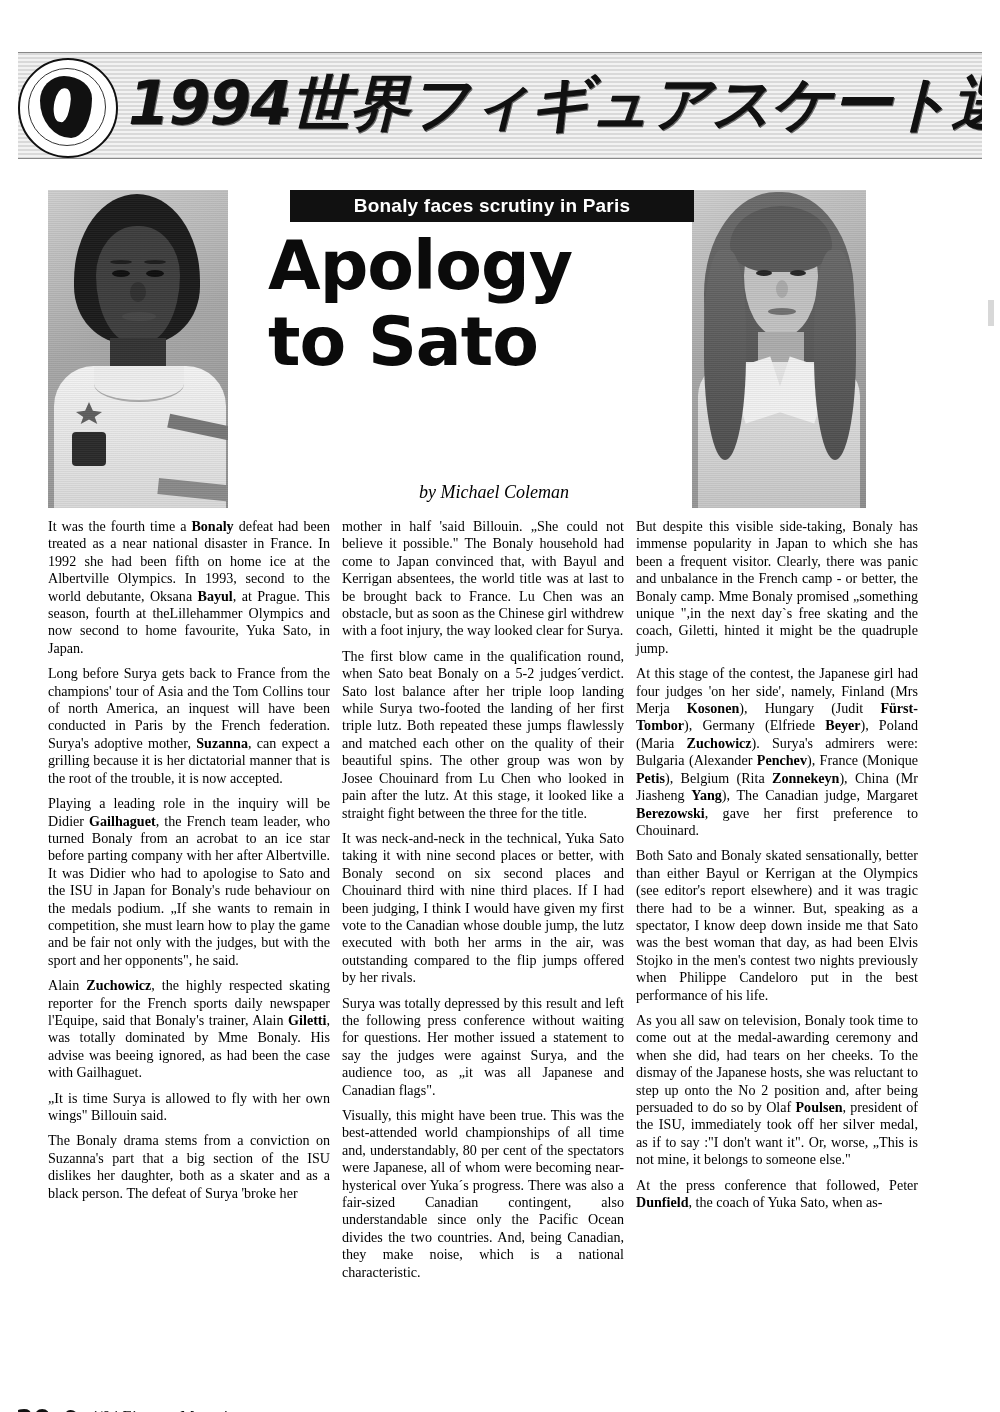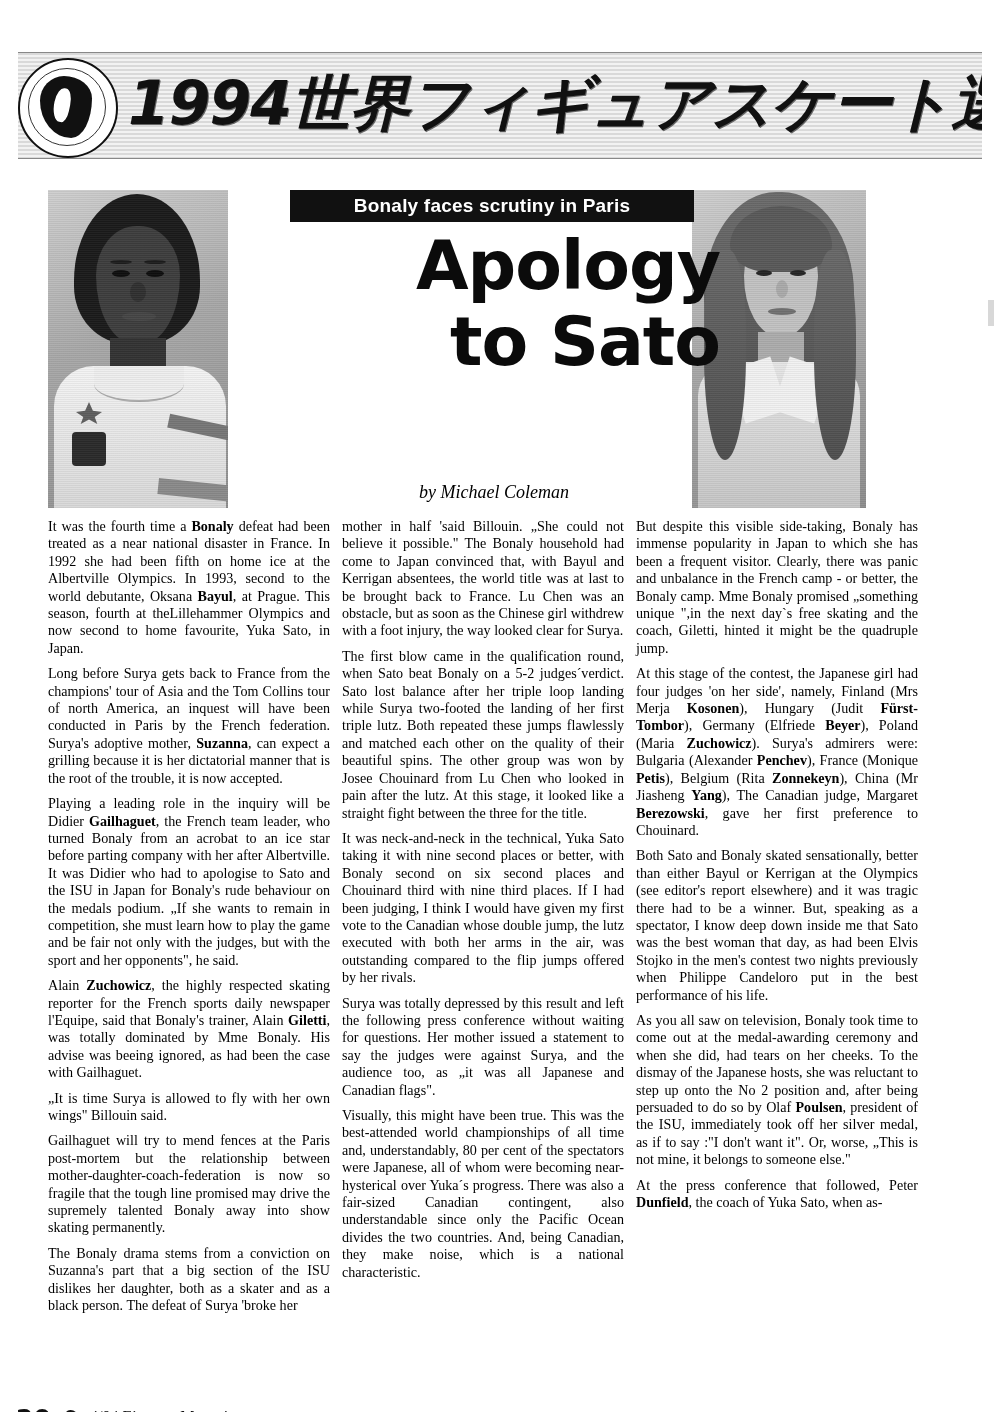--- a/index.html
+++ b/index.html
@@ -125,21 +125,21 @@
     font-weight:bold; font-size:19px;
     text-align:center; line-height:32px;
     letter-spacing:0.2px;
   }
   .headline {
     position:absolute; left:268px; top:228px; width:452px;
     font-family:"DejaVu Sans", sans-serif;
     font-weight:bold;
     font-size:68px;
     line-height:76px;
-    text-align:right;
+    text-align:left;
     color:#0b0b0b;
     letter-spacing:-1px;
   }
   .byline {
     position:absolute; left:268px; top:482px; width:452px;
     text-align:center;
     font-style:italic;
     font-size:18px;
     font-family:"Liberation Serif", serif;
   }
@@ -244,21 +244,20 @@
 
 <div class="byline">by Michael Coleman</div>
 
 <div class="cols">
   <div class="col">
       <p>It was the fourth time a <b>Bonaly</b> defeat had been treated as a near national disaster in France. In 1992 she had been fifth on home ice at the Albertville Olympics. In 1993, second to the world debutante, Oksana <b>Bayul</b>, at Prague. This season, fourth at theLillehammer Olympics and now second to home favourite, Yuka Sato, in Japan.</p>
       <p>Long before Surya gets back to France from the champions' tour of Asia and the Tom Collins tour of north America, an inquest will have been conducted in Paris by the French federation. Surya's adoptive mother, <b>Suzanna</b>, can expect a grilling because it is her dictatorial manner that is the root of the trouble, it is now accepted.</p>
       <p>Playing a leading role in the inquiry will be Didier <b>Gailhaguet</b>, the French team leader, who turned Bonaly from an acrobat to an ice star before parting company with her after Albertville. It was Didier who had to apologise to Sato and the ISU in Japan for Bonaly's rude behaviour on the medals podium. „If she wants to remain in competition, she must learn how to play the game and be fair not only with the judges, but with the sport and her opponents", he said.</p>
       <p>Alain <b>Zuchowicz</b>, the highly respected skating reporter for the French sports daily newspaper l'Equipe, said that Bonaly's trainer, Alain <b>Giletti</b>, was totally dominated by Mme Bonaly. His advise was beeing ignored, as had been the case with Gailhaguet.</p>
       <p>„It is time Surya is allowed to fly with her own wings" Billouin said.</p>
-      <p>Gailhaguet will try to mend fences at the Paris post-mortem but the relationship between mother-daughter-coach-federation is now so fragile that the tough line promised may drive the supremely talented Bonaly away into show skating permanently.</p>
       <p>The Bonaly drama stems from a conviction on Suzanna's part that a big section of the ISU dislikes her daughter, both as a skater and as a black person. The defeat of Surya 'broke her</p>
     </div>
   <div class="col">
       <p>mother in half 'said Billouin. „She could not believe it possible." The Bonaly household had come to Japan convinced that, with Bayul and Kerrigan absentees, the world title was at last to be brought back to France. Lu Chen was an obstacle, but as soon as the Chinese girl withdrew with a foot injury, the way looked clear for Surya.</p>
       <p>The first blow came in the qualification round, when Sato beat Bonaly on a 5-2 judges´verdict. Sato lost balance after her triple loop landing while Surya two-footed the landing of her first triple lutz. Both repeated these jumps flawlessly and matched each other on the quality of their beautiful spins. The other group was won by Josee Chouinard from Lu Chen who looked in pain after the lutz. At this stage, it looked like a straight fight between the three for the title.</p>
       <p>It was neck-and-neck in the technical, Yuka Sato taking it with nine second places or better, with Bonaly second on six second places and Chouinard third with nine third places. If I had been judging, I think I would have given my first vote to the Canadian whose double jump, the lutz executed with both her arms in the air, was outstanding compared to the flip jumps offered by her rivals.</p>
       <p>Surya was totally depressed by this result and left the following press conference without waiting for questions. Her mother issued a statement to say the judges were against Surya, and the audience too, as „it was all Japanese and Canadian flags".</p>
       <p>Visually, this might have been true. This was the best-attended world championships of all time and, understandably, 80 per cent of the spectators were Japanese, all of whom were becoming near-hysterical over Yuka´s progress. There was also a fair-sized Canadian contingent, also understandable since only the Pacific Ocean divides the two countries. And, being Canadian, they make noise, which is a national characteristic.</p>
     </div>
   <div class="col">

